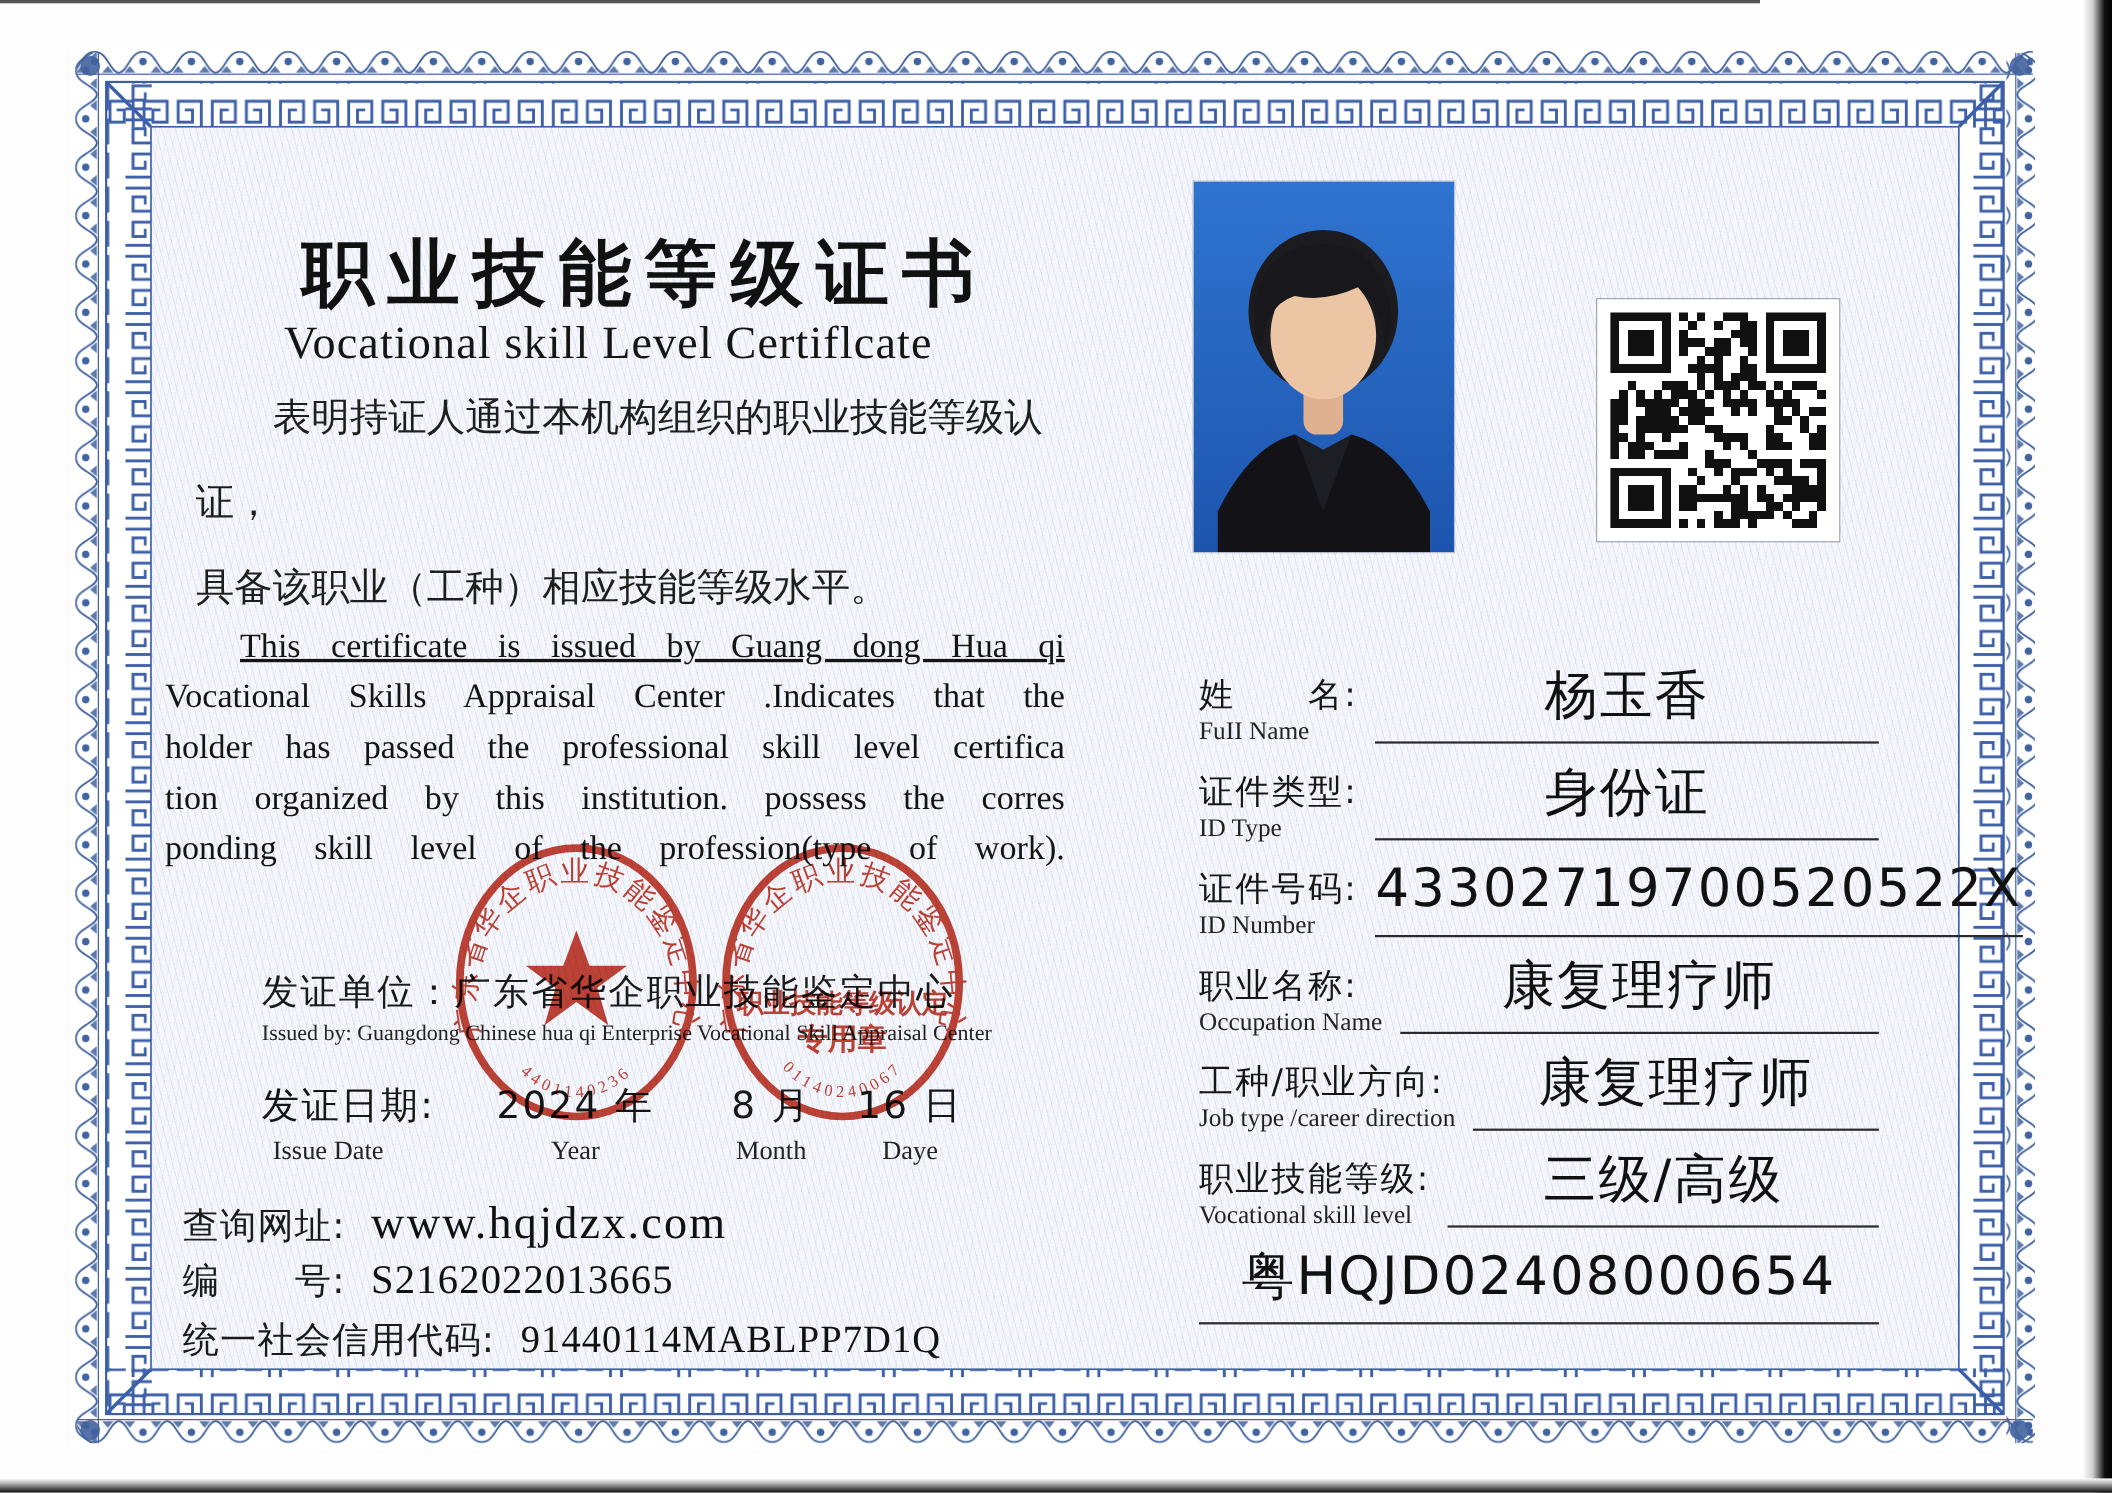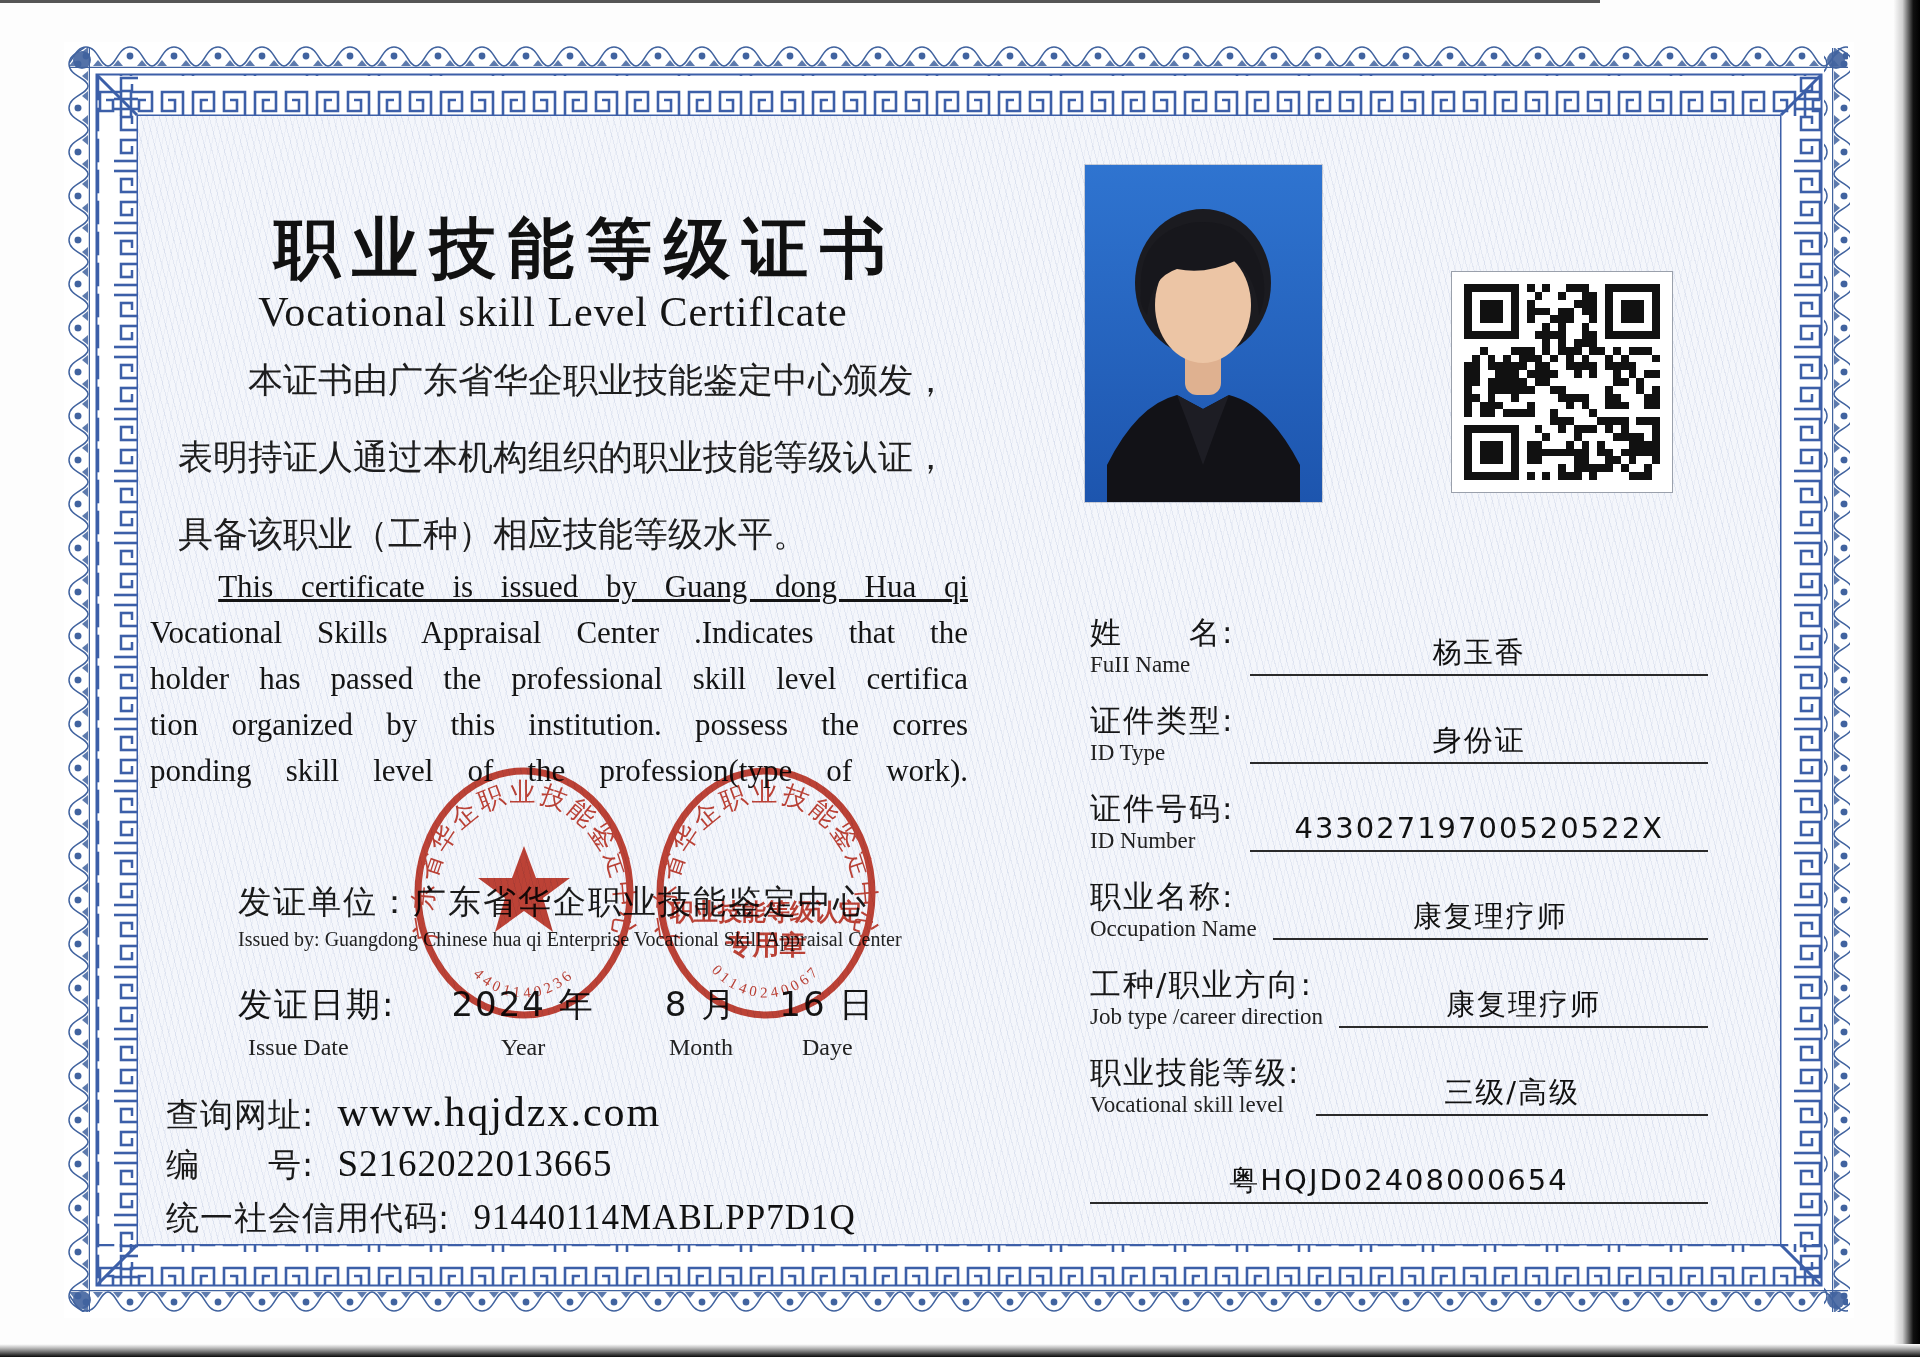--- a/index.html
+++ b/index.html
@@ -64,21 +64,21 @@
       box-shadow:0 0 0 1px #9aa0ab;padding:12px;box-sizing:border-box;}
   .qr svg{display:block;width:100%;height:100%;}
   .fields{left:952px;top:482px;width:618px;}
   .field-row{display:flex;height:88px;}
   .field-labels{display:flex;flex-direction:column;justify-content:flex-end;
     padding-right:16px;padding-bottom:6px;}
   .f-cn{font-size:31px;letter-spacing:2px;color:#161616;line-height:1.2;white-space:nowrap;}
   .f-en{font-size:23px;color:#222;line-height:1.25;white-space:nowrap;}
   .field-value{flex:1;display:flex;align-items:flex-end;justify-content:center;
     border-bottom:2px solid #2a2a2a;margin-bottom:10px;}
-  .f-val{font-size:29px;letter-spacing:2px;color:#111;padding-bottom:7px;line-height:1;white-space:nowrap;}
+  .f-val{font-size:48px;letter-spacing:2px;color:#111;padding-bottom:18px;line-height:1;white-space:nowrap;}
 
   
   .seal{mix-blend-mode:multiply;opacity:.93;}
   .seal-left{left:270px;top:646px;}
   .seal-right{left:512px;top:646px;}
 </style>
 </head>
 <body style="--blue: #3c5fa8; --red: #c13527;">
 
 <div class="cert">
@@ -137,21 +137,20 @@
         <circle cx="1772" cy="1258" r="9"></circle>
     </g>
   </svg>
 
   <div class="content">
 
     <div class="title-cn cn">职业技能等级证书</div>
     <div class="title-en serif">Vocational skill Level  Certiflcate</div>
 
     <div class="intro-cn cn">
-        <div>本证书由广东省华企职业技能鉴定中心颁发，</div>
         <div>表明持证人通过本机构组织的职业技能等级认证，</div>
         <div>具备该职业（工种）相应技能等级水平。</div>
       </div>
     <div class="intro-en serif">
         <div>This certificate is issued by Guang dong Hua qi</div>
         <div>Vocational Skills Appraisal Center .Indicates that the</div>
         <div>holder has passed the professional skill level certifica</div>
         <div>tion organized by this institution. possess the corres</div>
         <div>ponding  skill level of the profession(type of  work).</div>
       </div>

